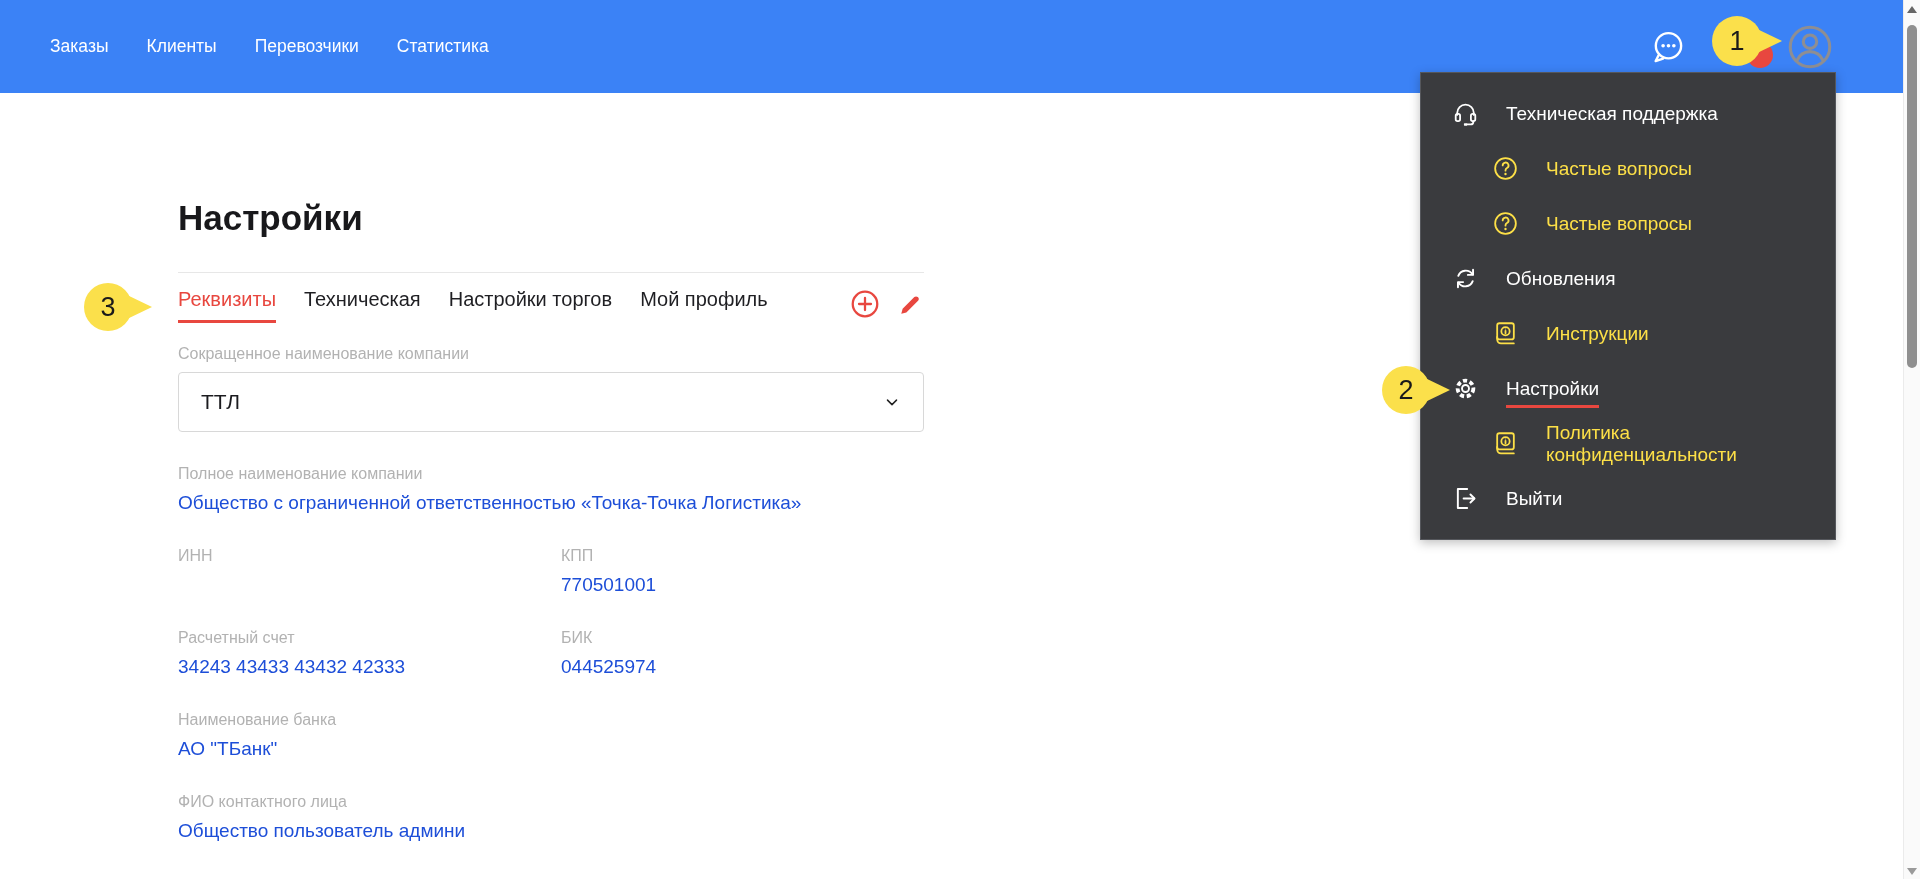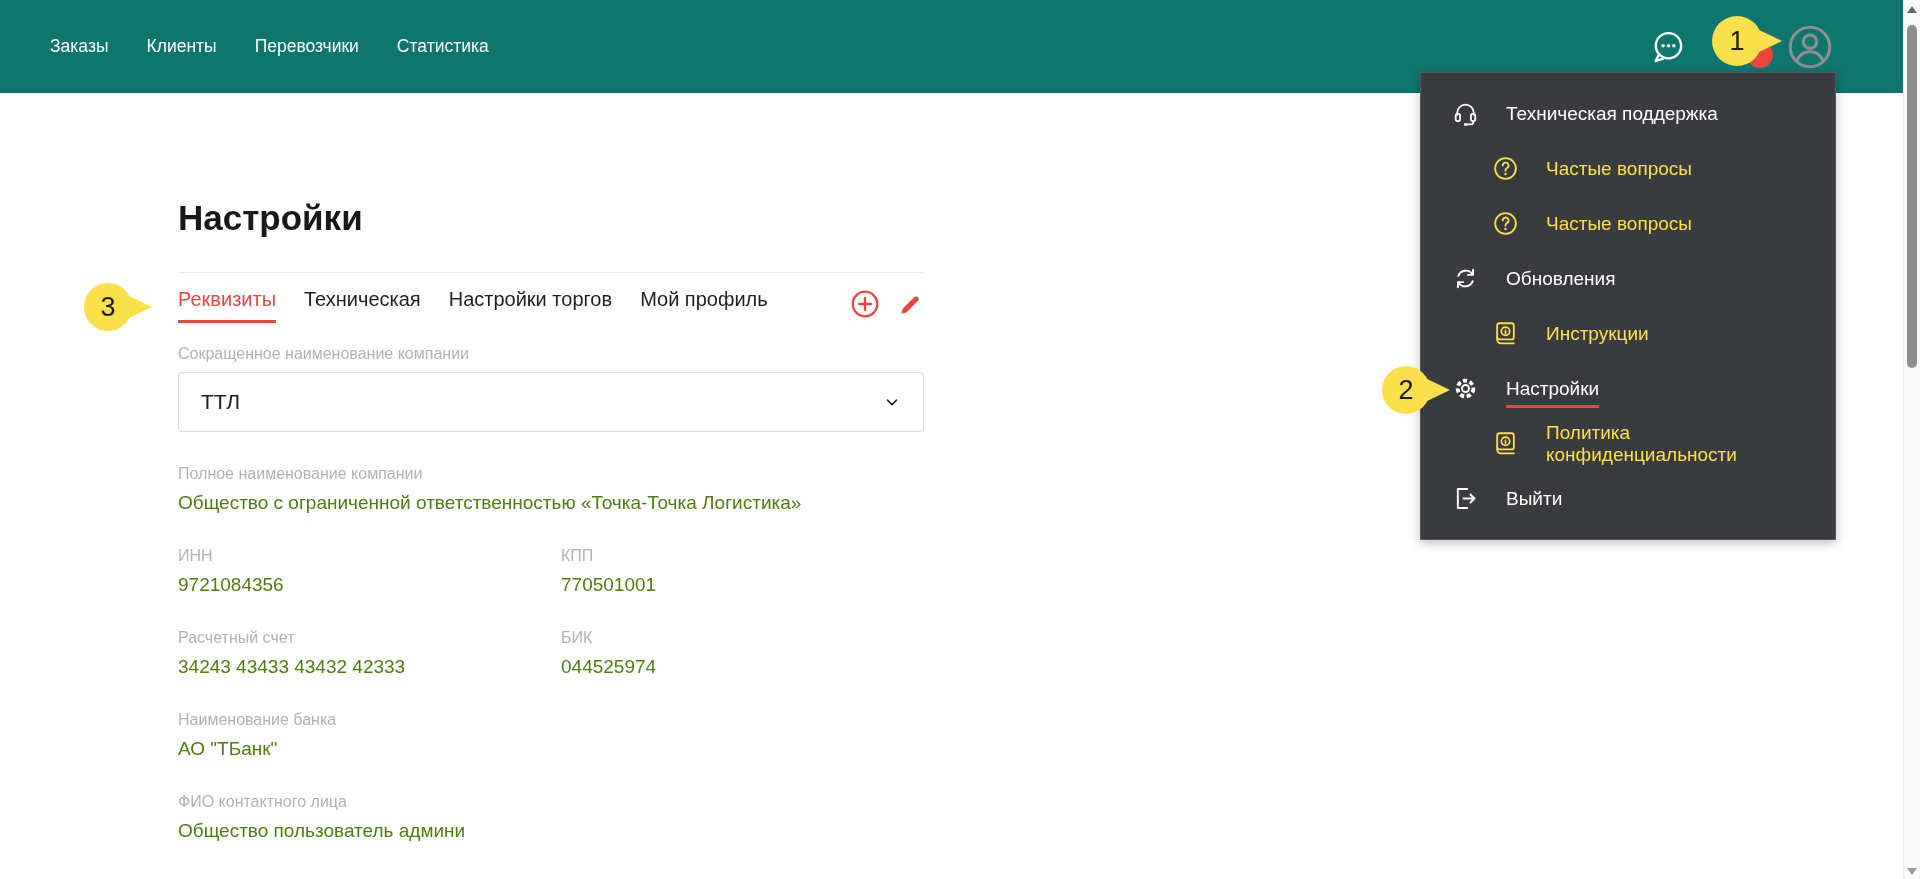--- a/index.html
+++ b/index.html
@@ -1,21 +1,21 @@
 <!DOCTYPE html>
 <html><head>
 <meta charset="utf-8">
 <style>
   * { margin:0; padding:0; box-sizing:border-box; }
   html,body { width:1920px; height:879px; overflow:hidden; background:#fff;
               font-family:"Liberation Sans", sans-serif; }
 
   
   .header { position:absolute; top:0; left:0; width:1903px; height:93px;
-            background:#0f766e; display:flex; align-items:center;
+            background:#3b82f6; display:flex; align-items:center;
             padding-left:50px; z-index:10; }
   .nav { display:flex; gap:38px; }
   .nav-item { color:#ffffff; font-size:17.5px; cursor:pointer; }
   .header-icons { margin-left:auto; display:flex; align-items:center;
                   gap:100px; padding-right:70px; }
   .icon-btn { display:flex; align-items:center; justify-content:center; cursor:pointer; }
 
   
   .user-menu { position:absolute; left:1420px; top:72px; width:416px; height:468px;
                background:#3a3b3e; border:1px solid #55575c;
@@ -35,21 +35,21 @@
   .divider { border-top:1px solid #e7e7e7; }
   .tabs { display:flex; align-items:flex-start; gap:28px; margin-top:15px; }
   .tab { font-size:20px; color:#1f1f23; padding-bottom:9px;
          border-bottom:3px solid transparent; cursor:pointer; white-space:nowrap; }
   .tab.active { color:#e8473f; border-bottom-color:#e8473f; }
   .tab-actions { margin-left:auto; display:flex; align-items:center; gap:16px; }
 
   .form { margin-top:22px; }
   .field { margin-bottom:33px; }
   .field-label { font-size:16px; color:#b2b2b2; margin-bottom:9px; }
-  .field-value { font-size:19px; color:#4d7c0f; }
+  .field-value { font-size:19px; color:#1d4ed8; }
   .select { height:60px; border:1px solid #d8d8d8; border-radius:4px;
             display:flex; align-items:center; justify-content:space-between;
             padding:0 22px; cursor:pointer; background:#fff; }
   .select .sel-value { font-size:21px; color:#1b1b1f; }
   .row { display:grid; grid-template-columns:383px 1fr; }
 
   
   .balloon { position:absolute; z-index:30; background:#fbe04b; border-radius:50%;
              display:flex; align-items:center; justify-content:center;
              color:#1a1a1a; font-size:27px; }
@@ -245,21 +245,20 @@
     </div>
 
     <div class="field">
       <div class="field-label">Полное наименование компании</div>
       <div class="field-value">Общество с ограниченной ответственностью «Точка-Точка Логистика»</div>
     </div>
 
     <div class="row">
       <div class="field">
         <div class="field-label">ИНН</div>
-        <div class="field-value">9721084356</div>
       </div>
       <div class="field">
         <div class="field-label">КПП</div>
         <div class="field-value">770501001</div>
       </div>
     </div>
 
     <div class="row">
       <div class="field">
         <div class="field-label">Расчетный счет</div>

